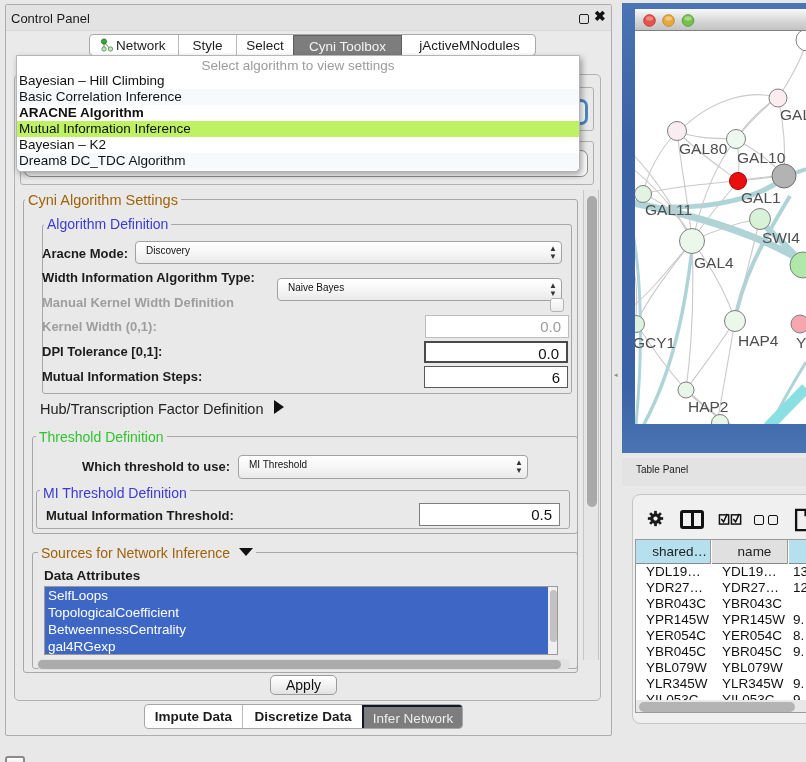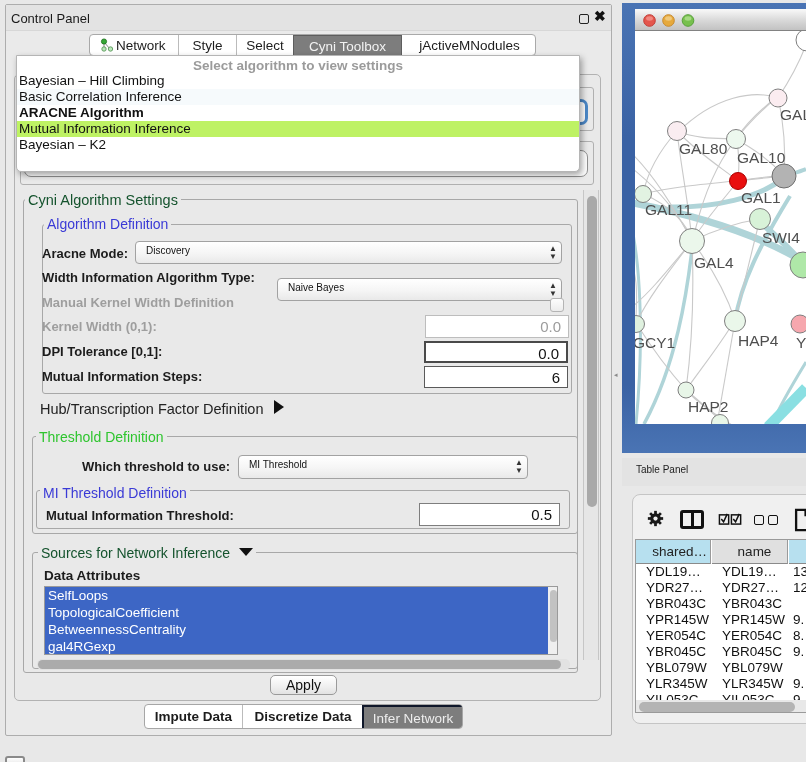--- a/index.html
+++ b/index.html
@@ -2,21 +2,21 @@
 <html><head>
 <meta charset="utf-8">
 <style>
 * { margin:0; padding:0; box-sizing:border-box; }
 html,body { width:806px; height:762px; overflow:hidden; }
 body { font-family:"Liberation Sans", sans-serif; background:#e8e8e8; position:relative; }
 .abs { position:absolute; }
 .lbl { position:absolute; font-weight:bold; font-size:13px; color:#1c1c1c; white-space:nowrap; }
 .lbl.dis { color:#9e9e9e; }
 .grp { position:absolute; border:1px solid #a8a8a8; border-radius:3px; }
-.gtitle { position:absolute; background:#e9e9e9; padding:0 3px; font-size:14px; color:#14532d; white-space:nowrap; }
+.gtitle { position:absolute; background:#e9e9e9; padding:0 3px; font-size:14px; color:#a16207; white-space:nowrap; }
 .combo { position:absolute; border:1px solid #a2a2a2; border-radius:4px; background:linear-gradient(#ffffff,#f5f5f5 55%,#e9e9e9); }
 .combo .ctext { position:absolute; left:10px; top:3px; font-size:10px; color:#111; }
 .combo .arr { position:absolute; right:4px; top:2.5px; font-size:8px; color:#333; line-height:8.5px; }
 .tf { position:absolute; background:#fff; font-size:15px; color:#111; text-align:right; padding:2px 7px 0 0; }
 </style>
 </head>
 <body>
 
 <div class="abs" style="left:5px;top:4px;width:607px;height:732px;border:1px solid #adadad;border-radius:2px;background:#eaeaea;"></div>
 <div class="abs" style="left:6px;top:5px;width:605px;height:26px;background:#e3e3e3;border-bottom:1px solid #d7d7d7;"></div>
@@ -112,26 +112,27 @@
 
 <div class="abs" style="left:270px;top:675px;width:67px;height:20px;border:1px solid #9a9a9a;border-radius:5px;background:linear-gradient(#ffffff,#efefef 60%,#e2e2e2);text-align:center;font-size:14px;color:#111;padding-top:1px;">Apply</div>
 
 <div class="abs" style="left:144px;top:704px;width:319px;height:25px;background:#fff;border:1px solid #a6a6a6;border-radius:4px;overflow:hidden;font-size:13.5px;font-weight:bold;">
   <div class="abs" style="left:0;top:0;width:98px;height:25px;text-align:center;padding-top:4px;color:#1c1c1c;border-right:1px solid #bbb;">Impute Data</div>
   <div class="abs" style="left:99px;top:0;width:118px;height:25px;text-align:center;padding-top:4px;color:#1c1c1c;">Discretize Data</div>
   <div class="abs" style="left:217px;top:0;width:102px;height:25px;background:#7d7d7d;border:2px solid #0f172a;text-align:center;padding-top:4px;color:#ededed;font-weight:normal;">Infer Network</div>
 </div>
 
 <div class="abs" style="left:16px;top:55px;width:564px;height:117px;background:#fff;border:1px solid #b5b5b5;border-radius:0 0 5px 5px;box-shadow:2px 3px 6px rgba(0,0,0,0.35);font-size:13.5px;overflow:hidden;z-index:50;">
-  <div style="height:17px;padding-top:2px;text-align:center;color:#9b9b9b;font-weight:bold;">Select algorithm to view settings</div>
+  <div style="height:17px;padding-top:2px;text-align:center;color:#9b9b9b;">Select algorithm to view settings</div>
   <div style="height:16px;padding-left:2px;color:#111;">Bayesian – Hill Climbing</div>
   <div style="height:16px;padding-left:2px;color:#111;background:#f6fafc;">Basic Correlation Inference</div>
   <div style="height:16px;padding-left:2px;color:#111;font-weight:bold;">ARACNE Algorithm</div>
   <div style="height:16px;padding-left:2px;color:#111;background:#bef264;">Mutual Information Inference</div>
   <div style="height:16px;padding-left:2px;color:#111;">Bayesian – K2</div>
+  <div style="height:16px;padding-left:2px;color:#111;background:#f6fafc;">Dream8 DC_TDC Algorithm</div>
 </div>
 
 <div class="abs" style="left:614px;top:371px;width:5px;height:7px;color:#8a8a8a;font-size:7px;">◂</div>
 
 <div class="abs" style="left:5px;top:756px;width:20px;height:10px;border:2px solid #8a8a8a;border-radius:3px 3px 0 0;background:linear-gradient(#fff,#e8e8e8);"></div>
 
 <div class="abs" style="left:622px;top:3px;width:184px;height:450px;background:linear-gradient(#4a74b4,#3a62a4 30%,#3a62a4 85%,#4a74b4);"></div>
 
 <div class="abs" style="left:635px;top:9px;width:171px;height:415px;">
   <div class="abs" style="left:0;top:0;width:171px;height:22px;background:linear-gradient(#f9f9f9,#d8d8d8 55%,#c2c2c2);border-bottom:1px solid #828282;"></div>

